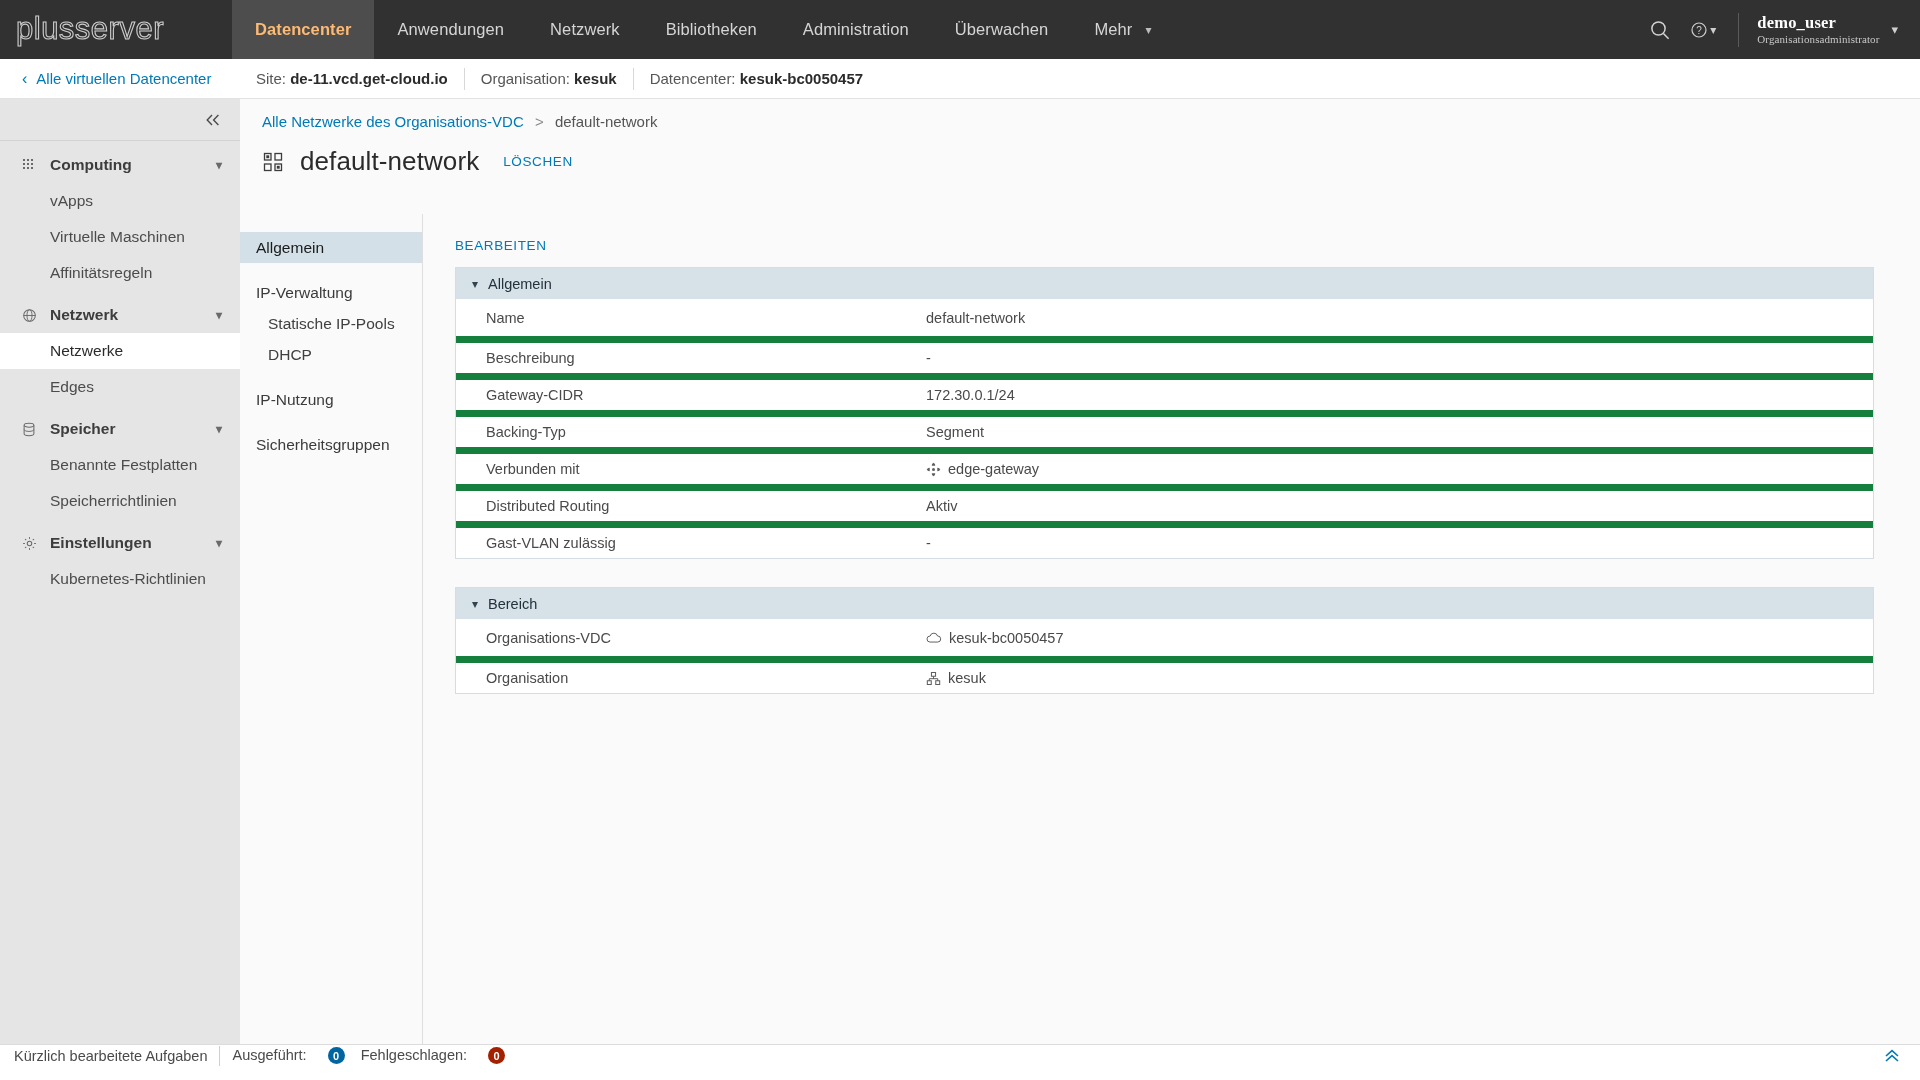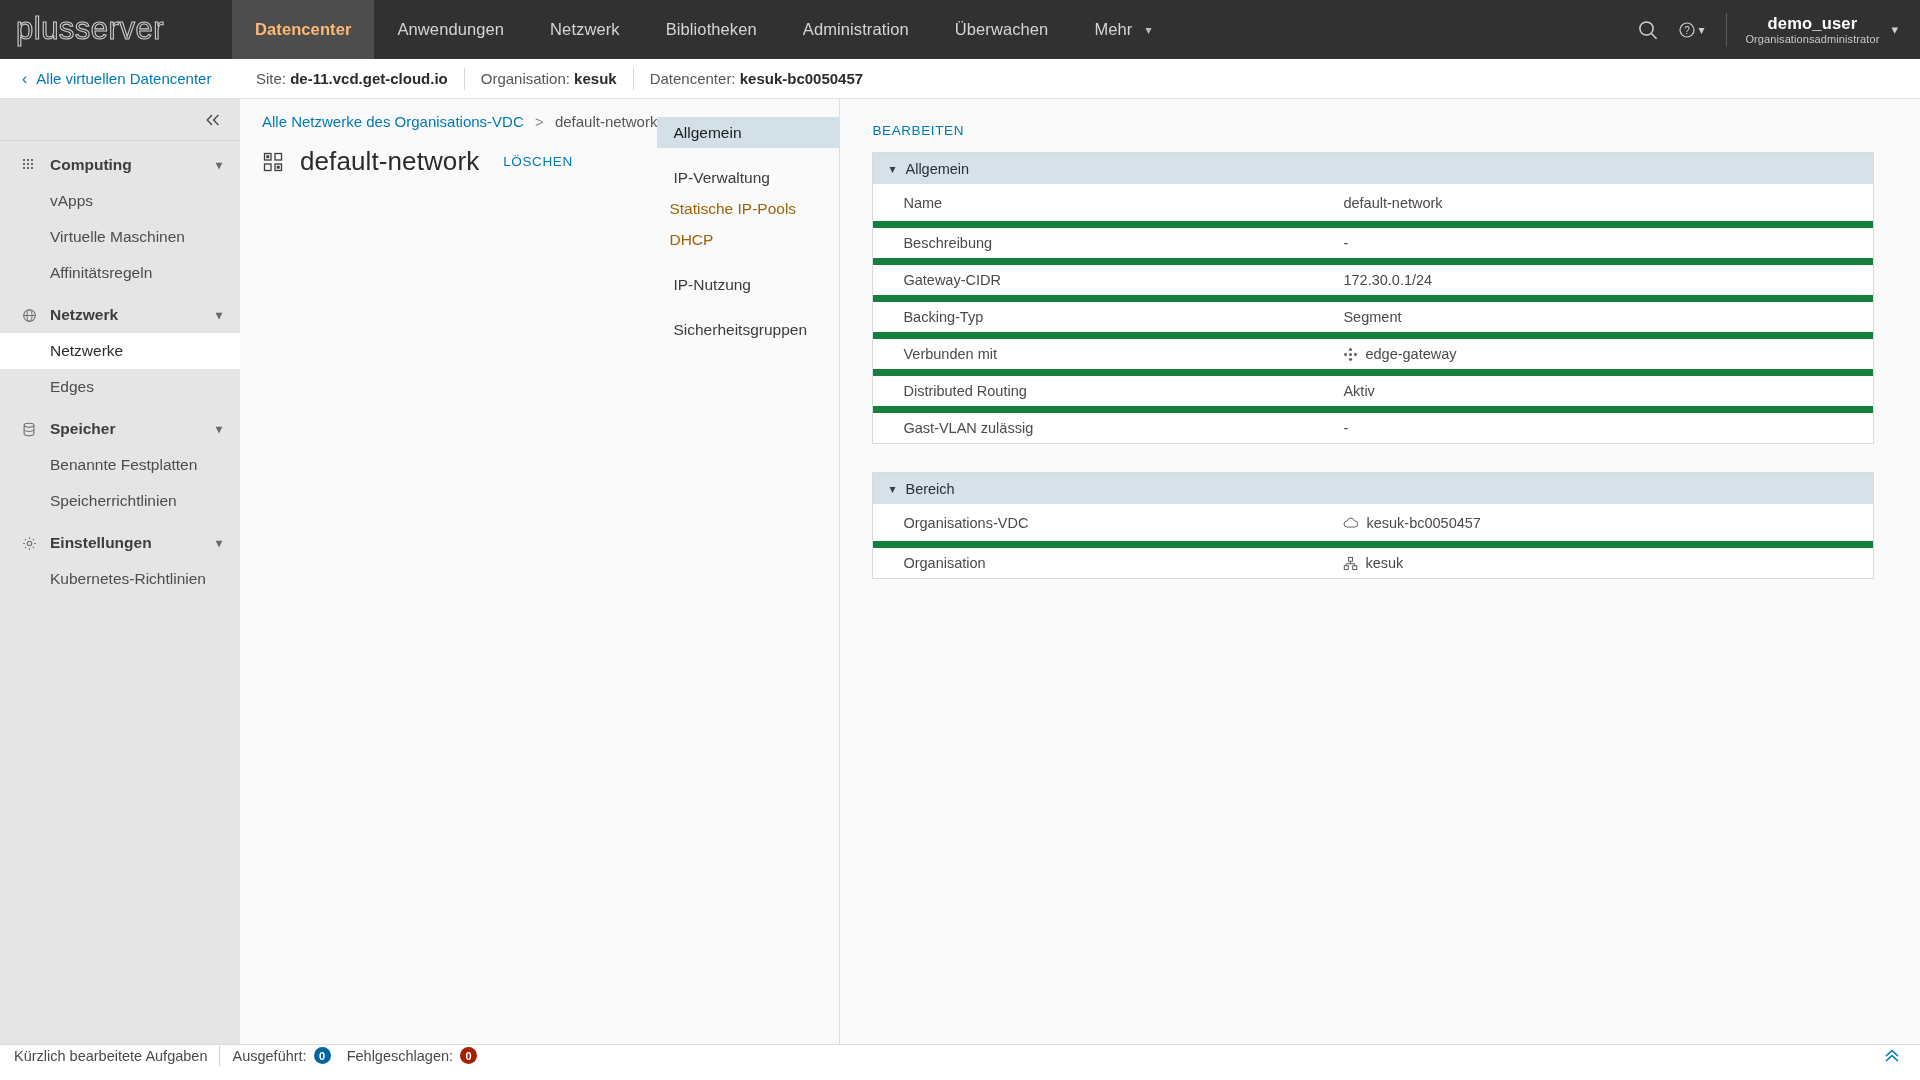--- a/index.html
+++ b/index.html
@@ -53,21 +53,21 @@
   .icon-btn {
     width: 44px; height: 59px;
     display: flex; align-items: center; justify-content: center;
     cursor: pointer;
   }
   .help-btn { display:flex; align-items:center; gap:2px; cursor:pointer; padding:0 8px; color:#cfcfcf; }
   .vdivider { width:1px; height:34px; background:#5a5a5a; margin:0 14px; }
   .user-block {
     display:flex; align-items:center; cursor:pointer; padding-left:4px;
   }
-  .user-text { text-align:center; line-height:1.15; }
+  .user-text { text-align:left; line-height:1.15;font-family:Liberation Serif, serif; }
   .user-name { color:#ffffff; font-size:16.5px; font-weight:bold; letter-spacing:.2px;}
   .user-role { color:#c8c8c8; font-size:11px; letter-spacing:.1px; }
   .user-caret { color:#cfcfcf; font-size:13px; margin-left:12px; }
 
   
   .ctxbar {
     height: 40px;
     background: #fff;
     display: flex;
     align-items: center;
@@ -126,22 +126,23 @@
     color:#4c4c4c;
     cursor:pointer;
   }
   .sb-item.selected { background:#ffffff; color:#2b2b2b; }
 
   
   .main {
     flex: 1 1 auto;
     background: #fafafa;
     display: flex;
-    flex-direction: row;
+    flex-direction: column;
     min-width: 0;
+    gap: 25px;
   }
   .page-head { padding: 14px 0 0 22px; }
   .crumbs { font-size:15px; color:#555; margin-bottom: 16px; }
   .crumbs a { color:#0079b8; text-decoration:none; cursor:pointer; }
   .crumbs .sep { color:#8a8a8a; margin:0 7px; }
   .title-row { display:flex; align-items:center; gap:16px; padding-bottom: 12px;}
   .title-icon { color:#3c3c3c; display:flex; align-items:center; }
   .page-title { font-size: 26px; color:#2b2b2b; font-weight: normal; letter-spacing:.1px;}
   .action-link {
     color:#0079b8; font-size:13.5px; letter-spacing:.6px;
@@ -160,21 +161,21 @@
   }
   .subnav-item {
     height: 31px;
     display:flex; align-items:center;
     padding-left: 16px;
     font-size:15.5px;
     color:#3b3b3b;
     cursor:pointer;
   }
   .subnav-item.active { background:#d3e0e8; color:#1b1b1b; }
-  .subnav-item.sub { padding-left: 12px; color:#a16207; }
+  .subnav-item.sub { padding-left: 28px; color:#404040; }
   .subnav-gap { height: 14px; }
 
   
   .detail {
     flex:1 1 auto;
     padding: 22px 46px 0 32px;
     min-width:0;
   }
   .edit-link {
     color:#0079b8; font-size:13.5px; letter-spacing:.6px;
@@ -212,21 +213,21 @@
     height: 22px;
     border-top: 1px solid #dcdcdc;
     background:#fff;
     display:flex;
     align-items:center;
     padding: 0 18px 0 14px;
     font-size:14.5px;
     color:#4a4a4a;
   }
   .footer .fsep { width:1px; height:20px; background:#cfcfcf; margin: 0 12px; }
-  .footer .seg { display:flex; align-items:center; gap:7px; margin-right: 16px;}
+  .footer .seg { display:flex; align-items:flex-start; gap:21px; margin-right: 16px;}
   .badge {
     width:17px; height:17px; border-radius:50%;
     color:#fff; font-size:11px;
     display:flex; align-items:center; justify-content:center;
     font-weight:bold;
   }
   .badge.ok { background:#0065a0; }
   .badge.fail { background:#a32100; }
   .footer-right { margin-left:auto; color:#0079b8; cursor:pointer; display:flex; align-items:center;}
 </style>

